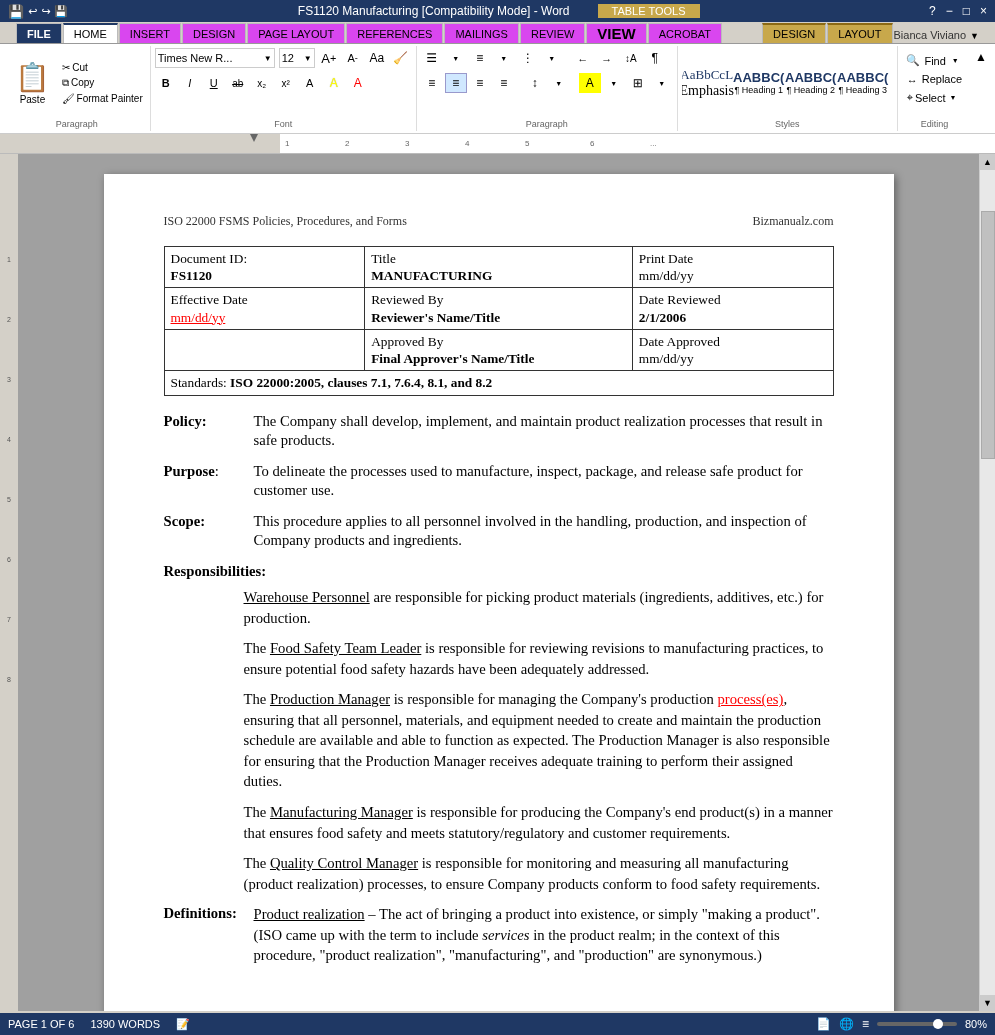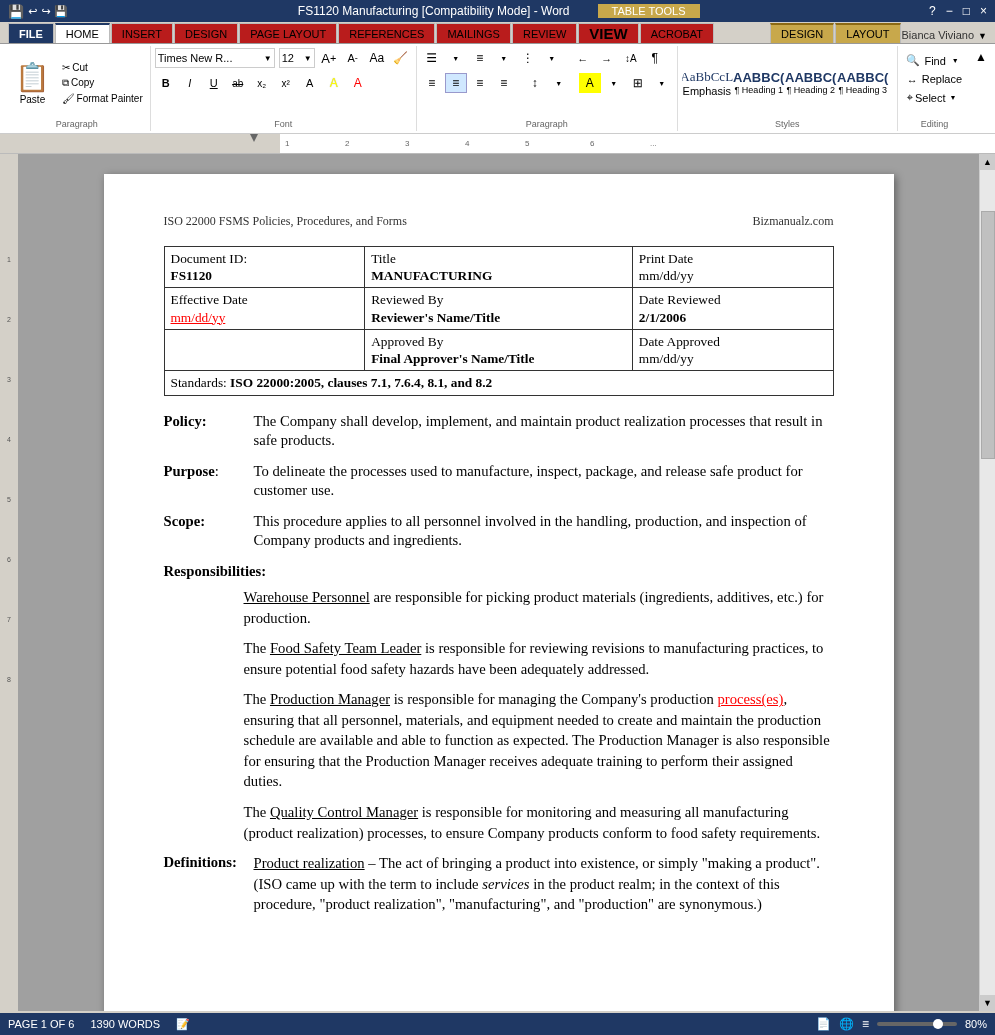--- a/index.html
+++ b/index.html
@@ -9,26 +9,26 @@
     .title-bar {
       display: flex; align-items: center; justify-content: space-between;
       background: #1f3864; color: white; height: 22px; padding: 0 8px; font-size: 12px; font-family: Arial, sans-serif;
     }
     .title-bar-center { display: flex; align-items: center; gap: 8px; }
     .title-bar-right { display: flex; gap: 6px; }
     
     
     .tabs-row {
       display: flex; background: #d4d0c8; height: 22px; align-items: flex-end;
-      padding: 0 8px; font-family: Arial, sans-serif; font-size: 11px; gap: 1px;
+      padding: 0 16px; font-family: Arial, sans-serif; font-size: 11px; gap: 1px;
       border-bottom: 1px solid #999;
     }
     .tab {
       padding: 2px 10px; border: 1px solid #bbb; border-bottom: none;
-      background: #b91c1c; cursor: pointer; height: 20px; display: flex; align-items: center;
+      background: #d946ef; cursor: pointer; height: 20px; display: flex; align-items: center;
     }
     .tab.active { background: white; border-top: 2px solid #1f3864; }
     .tab.table-tools-tab { background: #c8a84b; border-top: 2px solid #8b6914; }
 
     
     .ribbon-toolbar {
       background: white; display: flex; padding: 2px 4px; align-items: stretch;
       min-height: 90px; border-bottom: 1px solid #ccc;
     }
     .ribbon-group {
@@ -303,21 +303,21 @@
           <div class="icon-btn" style="font-size:7px;">▼</div>
         </div>
       </div>
       <div class="ribbon-group-label">Paragraph</div>
     </div>
 
     <div class="ribbon-group" style="min-width:220px;">
       <div class="ribbon-group-content" style="align-items:center; gap:2px; overflow:hidden;">
         <div style="display:flex; flex-direction:column; align-items:center; padding:2px 4px; cursor:pointer; border:1px solid transparent; min-width:50px;">
           <div style="font-size:13px; color:#1f3864; font-family:'Times New Roman',serif;">AaBbCcL</div>
-          <div style="font-size:11px; font-family:Liberation Sans, sans-serif;">Emphasis</div>
+          <div style="font-size:14px; font-family:Liberation Serif, serif;">Emphasis</div>
         </div>
         <div style="display:flex; flex-direction:column; align-items:center; padding:2px 4px; cursor:pointer; border:1px solid transparent; min-width:50px;">
           <div style="font-size:13px; color:#1f3864; font-family:Arial,sans-serif; font-weight:bold;">AABBC(</div>
           <div style="font-size:9px; font-family:Arial,sans-serif; white-space:nowrap;">¶ Heading 1</div>
         </div>
         <div style="display:flex; flex-direction:column; align-items:center; padding:2px 4px; cursor:pointer; border:1px solid transparent; min-width:50px;">
           <div style="font-size:13px; color:#1f3864; font-family:Arial,sans-serif; font-weight:bold;">AABBC(</div>
           <div style="font-size:9px; font-family:Arial,sans-serif; white-space:nowrap;">¶ Heading 2</div>
         </div>
         <div style="display:flex; flex-direction:column; align-items:center; padding:2px 4px; cursor:pointer; border:1px solid transparent; min-width:50px;">
@@ -471,20 +471,23 @@
             </div>
 
             <div class="responsibility-item">
               <span>The </span><span class="underline-text">Food Safety Team Leader</span><span> is responsible for reviewing revisions to manufacturing practices, to ensure potential food safety hazards have been adequately addressed.</span>
             </div>
 
             <div class="responsibility-item">
               <span>The </span><span class="underline-text">Production Manager</span><span> is responsible for managing the Company's production <span style="text-decoration:underline; color:red;">process(es)</span>, ensuring that all personnel, materials, and equipment needed to create and maintain the production schedule are available and able to function as expected.  The Production Manager is also responsible for ensuring that the Production Manager receives adequate training to perform their assigned duties.</span>
             </div>
 
+            <div class="responsibility-item">
+              <span>The </span><span class="underline-text">Manufacturing Manager</span><span> is responsible for producing the Company's end product(s) in a manner that ensures food safety and meets statutory/regulatory and customer requirements.</span>
+            </div>
 
             <div class="responsibility-item">
               <span>The </span><span class="underline-text">Quality Control Manager</span><span> is responsible for monitoring and measuring all manufacturing (product realization) processes, to ensure Company products conform to food safety requirements.</span>
             </div>
           </div>
         </div>
 
         <div class="definitions-section" style="margin-top:8px;">
           <div class="definitions-label" style="min-width:90px;">Definitions:</div>
           <div class="definitions-content">

